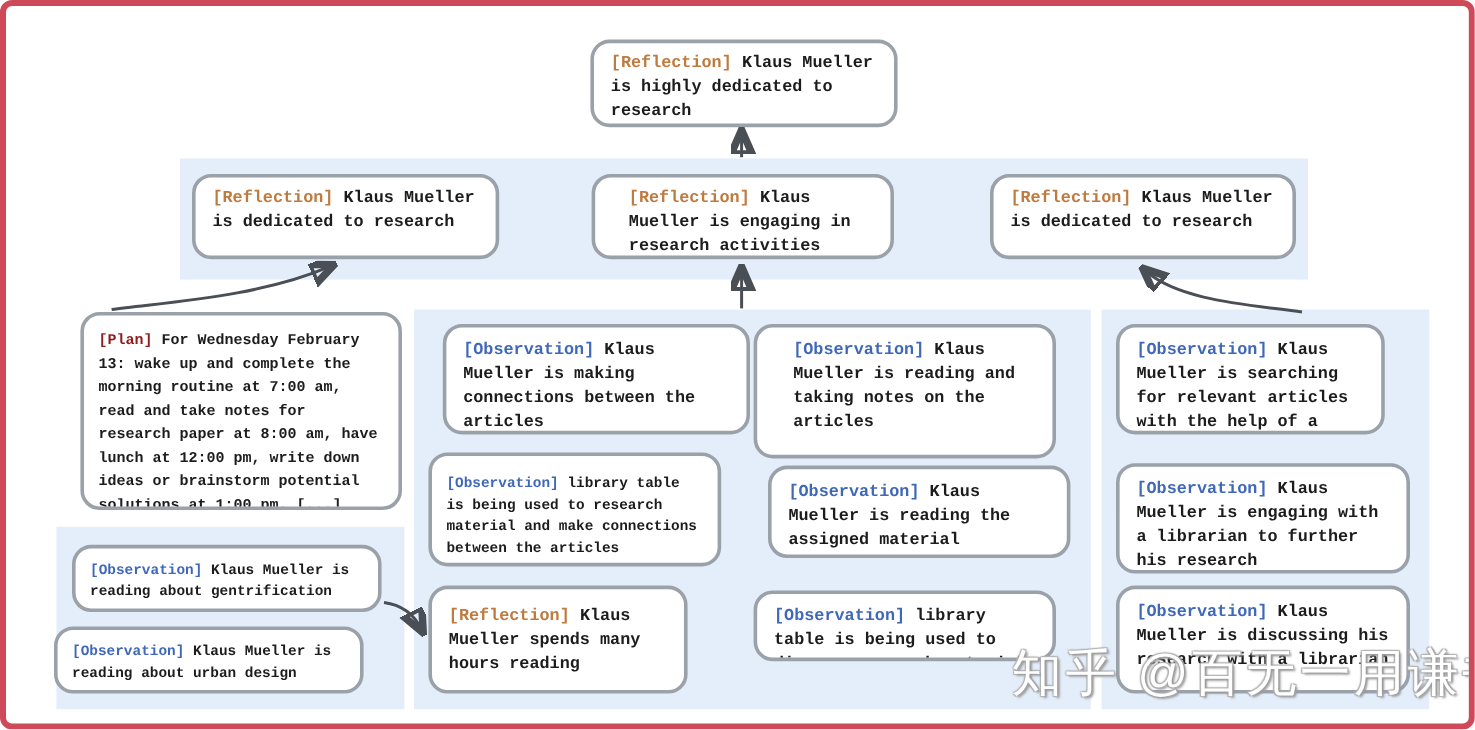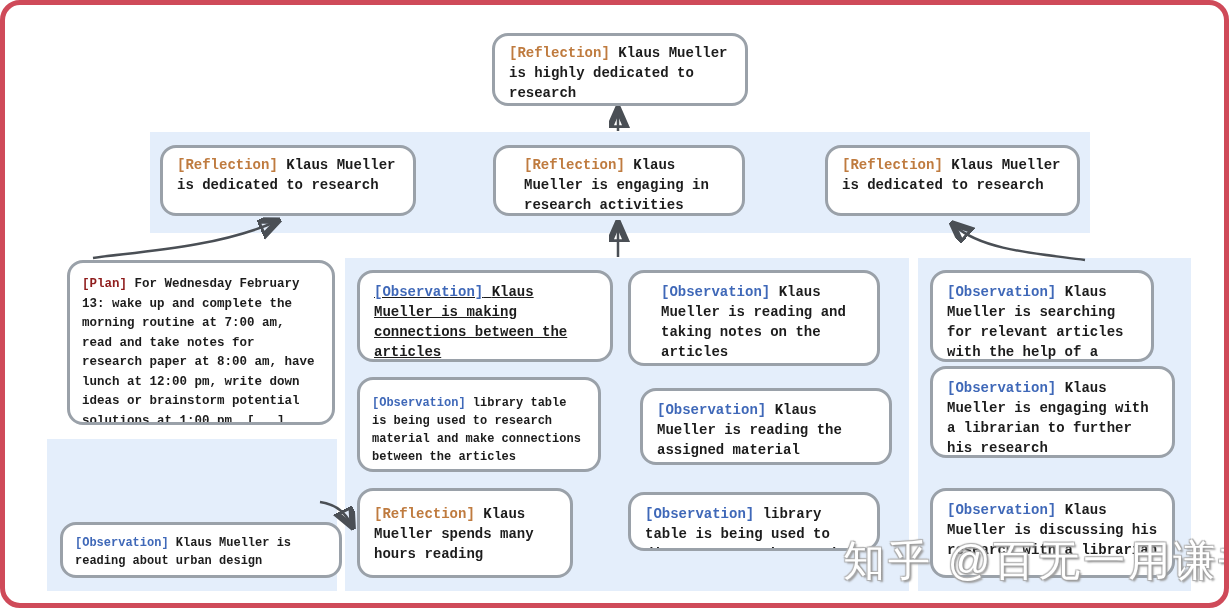--- a/index.html
+++ b/index.html
@@ -12,21 +12,21 @@
     --text_color:#1c1c1c;
     --arrow_color:#4a4f55;
   }
   *{box-sizing:border-box;margin:0;padding:0;}
   html,body{background:#fff;}
   .stage{
     position:relative;
     width:1229px;height:608px;
     background:#fff;
     border:5px solid var(--frame_border);
-    border-radius:20px;
+    border-radius:10px;
     overflow:hidden;
     font-family:"Liberation Mono","DejaVu Sans Mono",monospace;
   }
   .panel{
     position:absolute;
     background:var(--panel_bg);
     z-index:0;
   }
   .node{
     position:absolute;
@@ -89,48 +89,51 @@
     <span class="tag-reflection">[Reflection]</span> <span>Klaus Mueller is engaging in research activities</span>
   </div>
   <div class="node" style="left:820px;top:140px;width:255px;height:71px;padding-top:8px;">
     <span class="tag-reflection">[Reflection]</span> <span>Klaus Mueller is dedicated to research</span>
   </div>
 
   <div class="node sm" style="left:62px;top:255px;width:268px;height:165px;font-size:12.5px;line-height:1.56;padding-top:12px;">
     <span class="tag-plan">[Plan]</span> <span>For Wednesday February 13: wake up and complete the morning routine at 7:00 am, read and take notes for research paper at 8:00 am, have lunch at 12:00 pm, write down ideas or brainstorm potential solutions at 1:00 pm, [...]</span>
   </div>
 
-  <div class="node sm" style="left:55px;top:517px;width:282px;height:56px;">
+  <div class="node sm" style="left:55px;top:449px;width:258px;height:56px;">
+    <span class="tag-observation">[Observation]</span> <span>Klaus Mueller is reading about gentrification</span>
+  </div>
+  <div class="node sm" style="left:40px;top:517px;width:258px;height:56px;">
     <span class="tag-observation">[Observation]</span> <span>Klaus Mueller is reading about urban design</span>
   </div>
 
-  <div class="node" style="left:352px;top:265px;width:256px;height:92px;text-decoration:underline;">
+  <div class="node" style="left:364px;top:265px;width:256px;height:92px;">
     <span class="tag-observation">[Observation]</span> <span>Klaus Mueller is making connections between the articles</span>
   </div>
   <div class="node sm" style="left:352px;top:372px;width:244px;height:95px;padding-top:14px;">
     <span class="tag-observation">[Observation]</span> <span>library table is being used to research material and make connections between the articles</span>
   </div>
   <div class="node" style="left:352px;top:483px;width:216px;height:90px;padding-top:14px;">
     <span class="tag-reflection">[Reflection]</span> <span>Klaus Mueller spends many hours reading</span>
   </div>
 
-  <div class="node" style="left:623px;top:265px;width:252px;height:96px;padding-left:30px;">
+  <div class="node" style="left:623px;top:265px;width:252px;height:112px;padding-left:30px;">
     <span class="tag-observation">[Observation]</span> <span>Klaus Mueller is reading and taking notes on the articles</span>
   </div>
   <div class="node" style="left:623px;top:383px;width:252px;height:77px;margin-left:12px;">
     <span class="tag-observation">[Observation]</span> <span>Klaus Mueller is reading the assigned material</span>
   </div>
   <div class="node" style="left:623px;top:487px;width:252px;height:59px;">
     <span class="tag-observation">[Observation]</span> <span>library table is being used to discuss research material</span>
   </div>
 
   <div class="node" style="left:925px;top:265px;width:224px;height:92px;">
     <span class="tag-observation">[Observation]</span> <span>Klaus Mueller is searching for relevant articles with the help of a librarian</span>
   </div>
-  <div class="node" style="left:925px;top:361px;width:245px;height:92px;">
+  <div class="node" style="left:925px;top:381px;width:245px;height:92px;">
     <span class="tag-observation">[Observation]</span> <span>Klaus Mueller is engaging with a librarian to further his research</span>
   </div>
   <div class="node" style="left:925px;top:483px;width:245px;height:90px;">
     <span class="tag-observation">[Observation]</span> <span>Klaus Mueller is discussing his research with a librarian</span>
   </div>
 
   <svg class="arrows" viewBox="0 0 1229 608">
     <defs>
       <marker id="ah" markerWidth="9" markerHeight="9" refX="6.5" refY="3.5" orient="auto">
         <path d="M0,0 L8,3.5 L0,7 z" fill="#4a4f55" stroke="none"></path>

